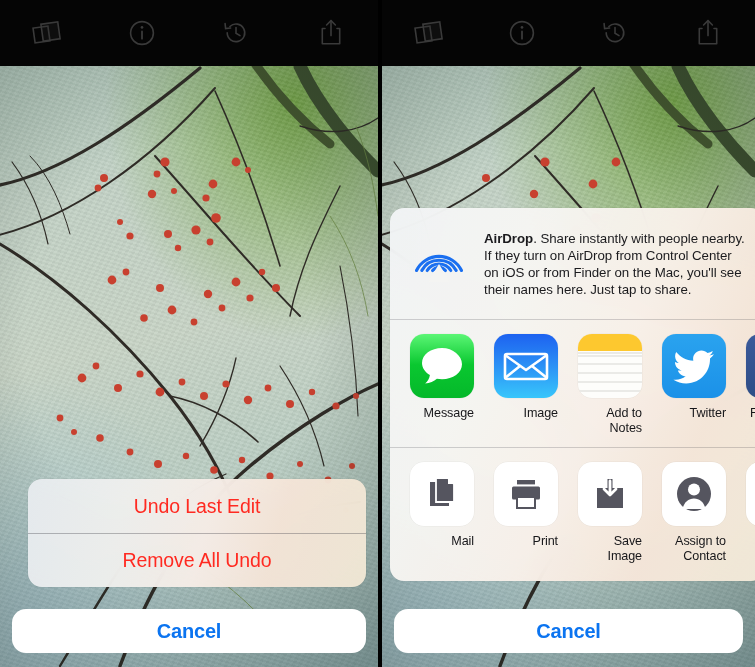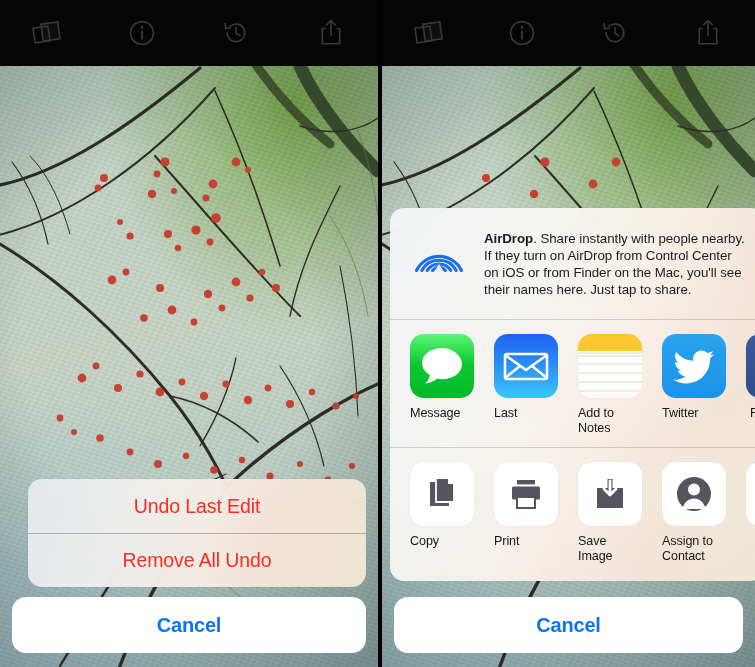--- a/index.html
+++ b/index.html
@@ -56,21 +56,21 @@
   }
   .sheet-row{
     height:54px; display:flex; align-items:center; justify-content:center;
     font-size:19.5px; letter-spacing:-.1px;
   }
   .sheet-row + .sheet-row{ border-top:.5px solid rgba(60,60,67,.34); }
   .destructive{ color:#ff2a21; }
 
   .cancel-btn{
     position:absolute; left:12px; right:12px; border-radius:14px;
-    background:#fff; height:56px;
+    background:#fff; height:44px;
     display:flex; align-items:center; justify-content:center;
     color:#0b74f0; font-size:20px; font-weight:bold; letter-spacing:-.2px;
   }
 
   
   .left-sheet{ left:28px; right:12px; top:479px; }
 
   
   .share-sheet{
     position:absolute; left:8px; right:-10px; top:208px; bottom:86px;
@@ -94,21 +94,21 @@
   }
   .airdrop .ad-text b{ font-weight:bold; }
 
   .row-apps, .row-actions{
     display:flex; align-items:flex-start; padding-left:20px; padding-top:14px;
     gap:20px; overflow:hidden;
   }
   .row-apps{ flex:0 0 128px; border-bottom:.5px solid rgba(60,60,67,.22); }
   .row-actions{ flex:1 1 auto; }
 
-  .cell{ width:64px; flex:0 0 64px; text-align:left; }
+  .cell{ width:64px; flex:0 0 64px; text-align:right; }
   .cell .tile{
     width:64px; height:64px; border-radius:14px; overflow:hidden; position:relative;
     box-shadow:0 0 0 .5px rgba(0,0,0,.05);
   }
   .cell .clabel{
     margin-top:8px; font-size:12.6px; color:#17171a; line-height:14.5px; letter-spacing:-.1px;
   }
   .cell.white .tile{ background:#fff; display:flex; align-items:center; justify-content:center; }
   .cell.partial{ width:40px; flex:0 0 40px; text-align:left; }
   .cell.partial .tile{ width:40px; border-top-right-radius:0; border-bottom-right-radius:0; }
@@ -400,21 +400,21 @@
         <div class="cell">
           <div class="tile tile-mail">
             <svg width="64" height="64" viewBox="0 0 64 64">
                 <g fill="none" stroke="#fff" stroke-width="2.6" stroke-linejoin="round">
                   <rect x="11" y="20" width="42" height="25" rx="2"></rect>
                   <path d="M11 21l21 15 21-15"></path>
                   <path d="M11 44l15-12M53 44L38 32"></path>
                 </g>
               </svg>
           </div>
-          <div class="clabel">Last</div>
+          <div class="clabel">Image</div>
         </div>
         <div class="cell">
           <div class="tile tile-notes">
             <svg width="64" height="64" viewBox="0 0 64 64">
               <rect x="0" y="0" width="64" height="17" fill="#fdc82f"></rect>
               <g stroke="#d8d8d4" stroke-width="1.1">
                 <line x1="0" y1="19" x2="64" y2="19"></line>
                   <line x1="0" y1="22" x2="64" y2="22"></line>
                 <line x1="0" y1="30" x2="64" y2="30"></line>
                   <line x1="0" y1="39" x2="64" y2="39"></line>
@@ -441,21 +441,21 @@
 
       <div class="row-actions">
         <div class="cell white">
           <div class="tile">
             <svg width="36" height="36" viewBox="0 0 36 36">
               <path d="M6 6h13l6 6v18H6z" fill="#55555f"></path>
               <path d="M12 2h12l6 6v18H12z" fill="#55555f" stroke="#fff" stroke-width="1.8"></path>
               <path d="M24 2v6h6" fill="#fff"></path>
             </svg>
           </div>
-          <div class="clabel">Copy</div>
+          <div class="clabel">Mail</div>
         </div>
         <div class="cell white">
           <div class="tile">
             <svg width="36" height="36" viewBox="0 0 36 36">
               <rect x="9" y="4" width="18" height="4.4" fill="#55555f"></rect>
               <rect x="4" y="10.5" width="28" height="13" rx="1.5" fill="#55555f"></rect>
               <rect x="9" y="21" width="18" height="11" fill="#fff" stroke="#55555f" stroke-width="2"></rect>
             </svg>
           </div>
           <div class="clabel">Print</div>

